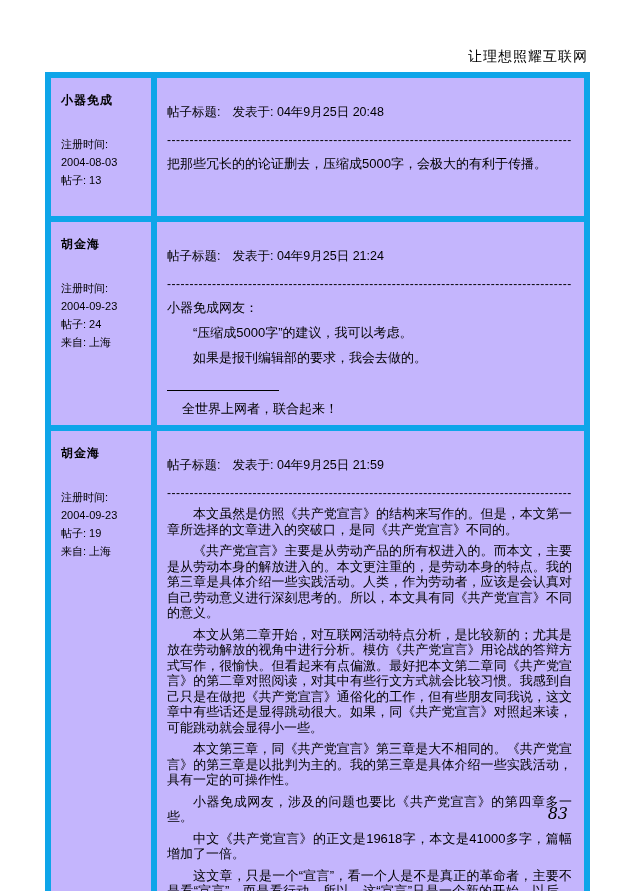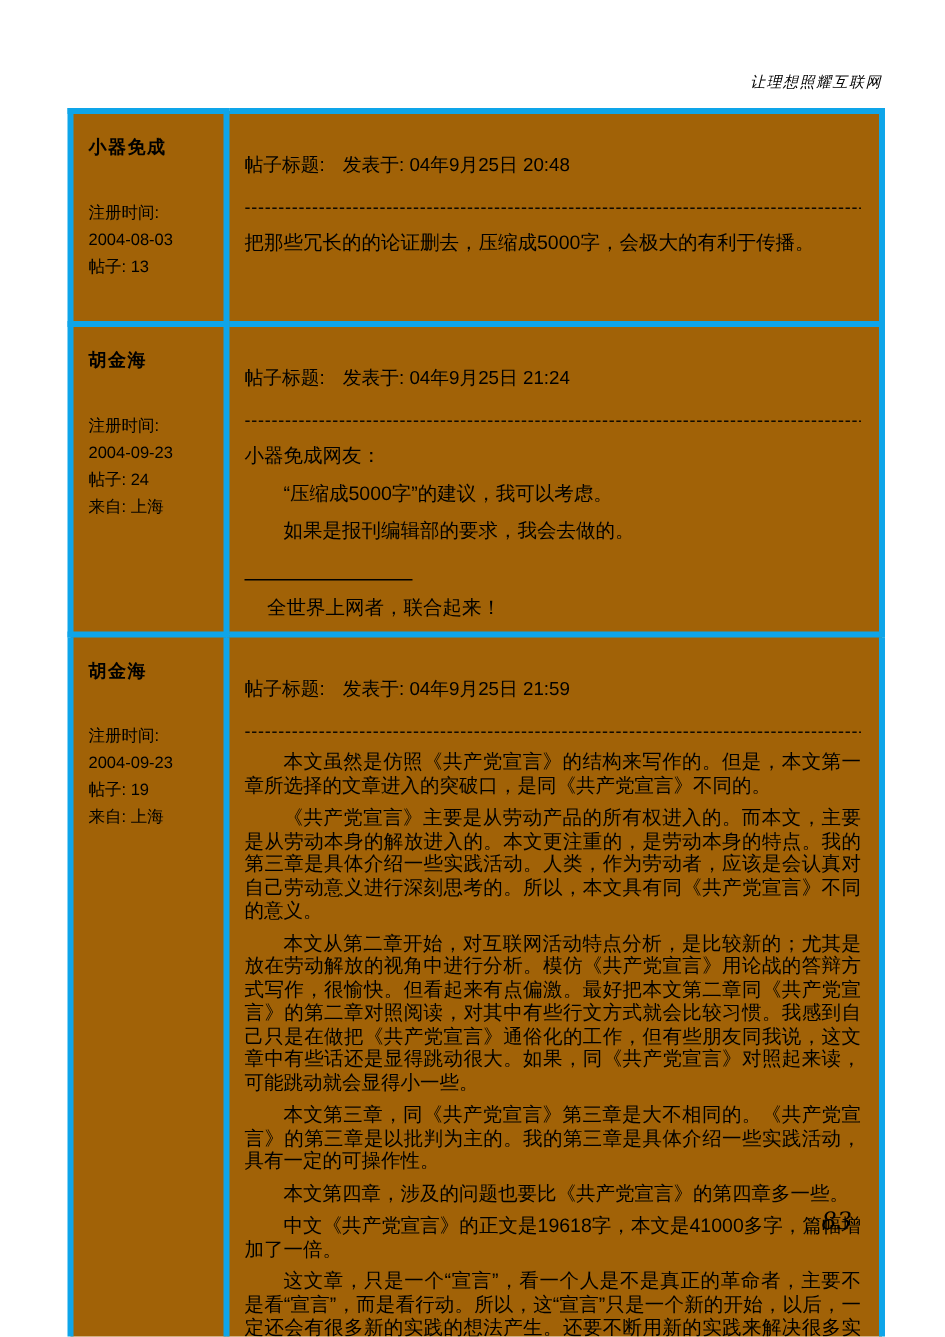--- a/index.html
+++ b/index.html
@@ -7,37 +7,36 @@
     width: 630px; height: 891px;
     background: #ffffff;
     color: #000000;
     font-family: "Liberation Sans", "DejaVu Sans", sans-serif;
     position: relative;
     overflow: hidden;
   }
   .page-header {
     position: absolute;
     top: 48px; right: 42px;
-    font-size: 10px;
+    font-size: 14px;
     letter-spacing: 1px;
-    font-style: italic;
   }
   .forum-table {
     position: absolute;
     top: 72px; left: 45px;
     width: 545px;
     border-collapse: collapse;
     border: 2px outset #c9c9c9;
     background: #ffffff;
     table-layout: fixed;
   }
   .forum-table td {
-    border: 4px solid #0ea5e9;
+    border: 6px solid #0ea5e9;
     vertical-align: top;
-    background: #a16207;
+    background: #c4b5fd;
   }
   .author-cell {
     width: 84px;
     padding: 14px 6px 8px 10px;
     font-size: 11px;
   }
   .author-name {
     font-size: 12px;
     font-weight: bold;
     margin-bottom: 26px;
@@ -155,21 +154,21 @@
       </td>
       <td class="post-cell">
         <div class="post-title">
           <span class="title-label">帖子标题:</span><span>发表于: 04年9月25日 21:59</span>
         </div>
         <div class="dash-divider">----------------------------------------------------------------------------------------------------</div>
         <p class="para">本文虽然是仿照《共产党宣言》的结构来写作的。但是，本文第一章所选择的文章进入的突破口，是同《共产党宣言》不同的。</p>
         <p class="para">《共产党宣言》主要是从劳动产品的所有权进入的。而本文，主要是从劳动本身的解放进入的。本文更注重的，是劳动本身的特点。我的第三章是具体介绍一些实践活动。人类，作为劳动者，应该是会认真对自己劳动意义进行深刻思考的。所以，本文具有同《共产党宣言》不同的意义。</p>
         <p class="para">本文从第二章开始，对互联网活动特点分析，是比较新的；尤其是放在劳动解放的视角中进行分析。模仿《共产党宣言》用论战的答辩方式写作，很愉快。但看起来有点偏激。最好把本文第二章同《共产党宣言》的第二章对照阅读，对其中有些行文方式就会比较习惯。我感到自己只是在做把《共产党宣言》通俗化的工作，但有些朋友同我说，这文章中有些话还是显得跳动很大。如果，同《共产党宣言》对照起来读，可能跳动就会显得小一些。</p>
         <p class="para">本文第三章，同《共产党宣言》第三章是大不相同的。《共产党宣言》的第三章是以批判为主的。我的第三章是具体介绍一些实践活动，具有一定的可操作性。</p>
-        <p class="para">本文第四章，涉及的问题也要比《共产党宣言》的第四章多一些。</p>
+        <p class="para">小器免成网友，涉及的问题也要比《共产党宣言》的第四章多一些。</p>
         <p class="para">中文《共产党宣言》的正文是19618字，本文是41000多字，篇幅增加了一倍。</p>
         <p class="para">这文章，只是一个“宣言”，看一个人是不是真正的革命者，主要不是看“宣言”，而是看行动。所以，这“宣言”只是一个新的开始，以后，一定还会有很多新的实践的想法产生。还要不断用新的实践来解决很多实际的问题。</p>
       </td>
     </tr>
 
   </tbody>
 </table>
 
 <div class="page-number">83</div>
 

